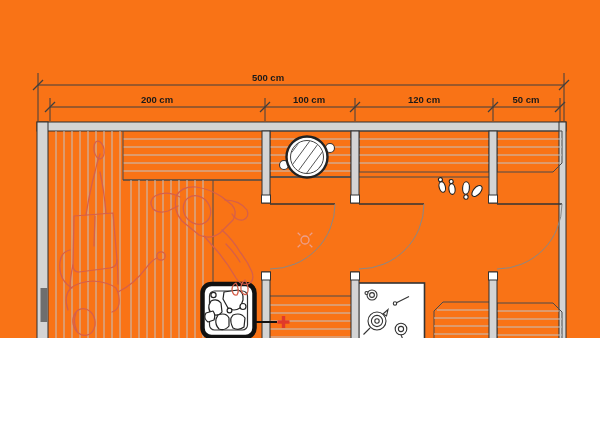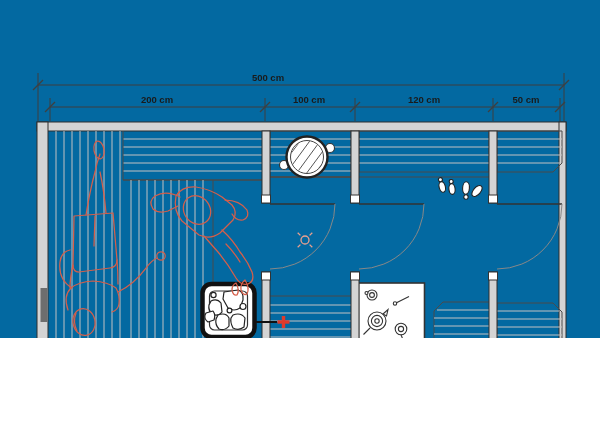--- a/index.html
+++ b/index.html
@@ -1,21 +1,21 @@
 <!DOCTYPE html>
 <html style="--wall-stroke: #2e2e2e; --wall-fill: #d4d4d4; --dark-fill: #6e6e6e; --line: #4a4a4a; --plank: #c3c3c3; --figure-red: #d65f4a; --accent-red: #e03a2a; --light-red: #eba08f;"><head>
 <meta charset="utf-8">
 <style>
   :root{
     --wall-stroke:#2e2e2e; --wall-fill:#d4d4d4; --dark-fill:#6e6e6e;
     --line:#4a4a4a; --plank:#c3c3c3; --figure-red:#d65f4a;
     --accent-red:#e03a2a; --light-red:#eba08f; --dim:#3f3f3f; --ink:#111111;
   }
   html,body{margin:0;padding:0;background:#ffffff;}
-  .stage{position:relative;width:600px;height:338px;background:#0369a1;overflow:hidden;
+  .stage{position:relative;width:600px;height:338px;background:#f97316;overflow:hidden;
          font-family:"Liberation Sans", sans-serif;}
   svg{display:block}
   .wall{fill:var(--wall-fill);stroke:var(--wall-stroke);stroke-width:1;}
   .post{fill:#ffffff;stroke:#333;stroke-width:1;}
   .thin{fill:none;stroke:var(--line);stroke-width:1;}
   .plank{stroke:var(--plank);stroke-width:1;}
   .edge2{stroke:#4a4a4a;stroke-width:1.6;}
   .doorarc{fill:none;stroke:#888;stroke-width:1;}
   .doorleaf{stroke:#333;stroke-width:1.4;}
   .dimline{stroke:var(--dim);stroke-width:1;}

